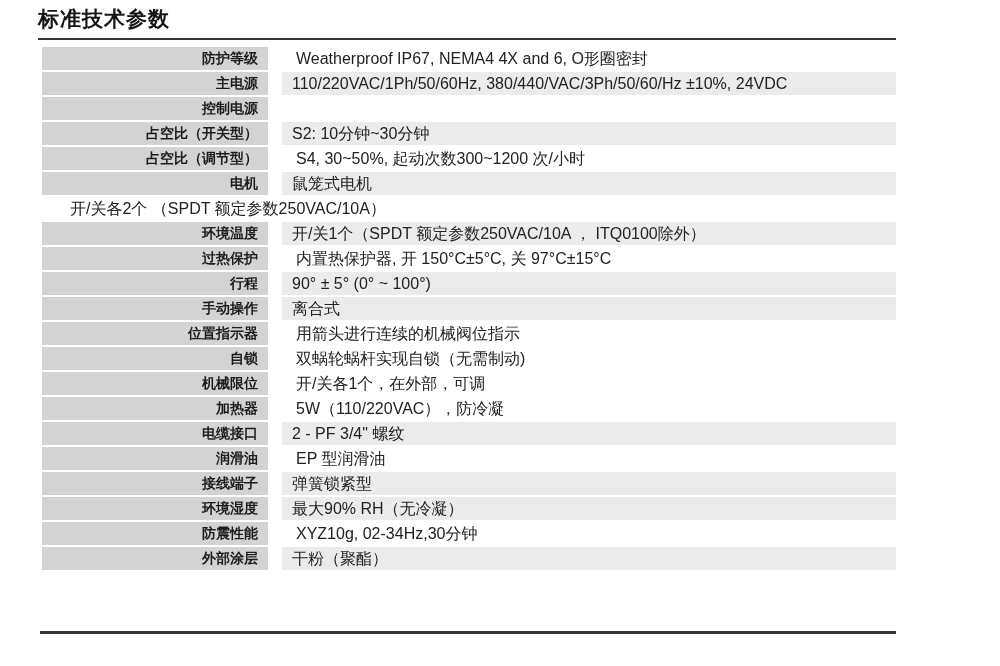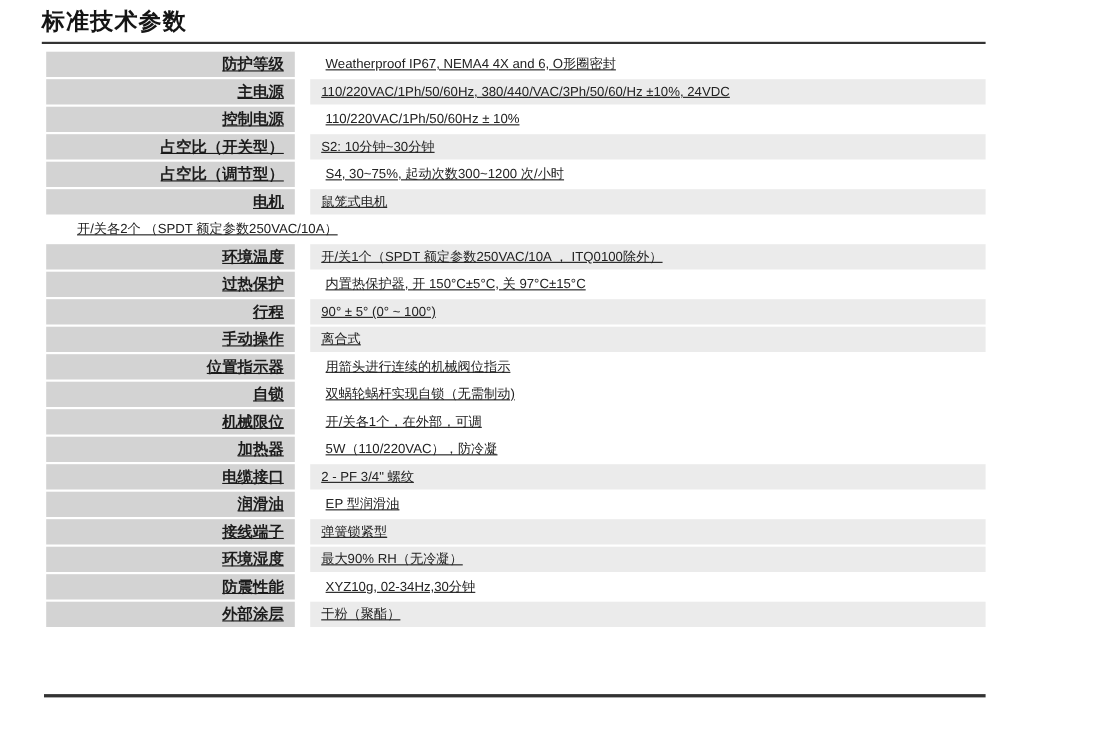--- a/index.html
+++ b/index.html
@@ -31,21 +31,20 @@
   }
   .spec-table {
     position: absolute;
     left: 42px;
     top: 47px;
     width: 900px;
   }
   .row {
     display: flex;
     margin-bottom: 2px;
-    text-decoration: underline;
   }
   .label {
     width: 226px;
     box-sizing: border-box;
     height: 23px;
     line-height: 23px;
     background: var(--label-bg, #d3d3d3);
     text-align: right;
     padding-right: 10px;
     font-size: 14px;
@@ -54,21 +53,21 @@
     white-space: nowrap;
     flex: none;
   }
   .value {
     flex: 1;
     margin-left: 14px;
     box-sizing: border-box;
     height: 23px;
     line-height: 23px;
     padding-left: 14px;
-    font-size: 12px;
+    font-size: 16px;
     color: #222222;
     background: transparent;
     white-space: pre-line;
     overflow: visible;
   }
   .row.shaded .value { background: var(--stripe-bg, #ebebeb); padding-left: 10px; }
   .row.tall .label { height: 48px; line-height: 24px; }
   .row.tall .value { height: 48px; line-height: 24px; }
   .bottom-rule {
     position: absolute;
@@ -91,31 +90,30 @@
     <div class="value">Weatherproof IP67, NEMA4 4X and 6, O形圈密封</div>
   </div>
 
   <div class="row shaded">
     <div class="label">主电源</div>
     <div class="value">110/220VAC/1Ph/50/60Hz, 380/440/VAC/3Ph/50/60/Hz ±10%, 24VDC</div>
   </div>
 
   <div class="row">
     <div class="label">控制电源</div>
-    <div class="value">110/220VAC/1Ph/50/60Hz ± 10%</div>
   </div>
 
   <div class="row shaded">
     <div class="label">占空比（开关型）</div>
     <div class="value">S2: 10分钟~30分钟</div>
   </div>
 
   <div class="row">
     <div class="label">占空比（调节型）</div>
-    <div class="value">S4, 30~75%, 起动次数300~1200 次/小时</div>
+    <div class="value">S4, 30~50%, 起动次数300~1200 次/小时</div>
   </div>
 
   <div class="row shaded">
     <div class="label">电机</div>
     <div class="value">鼠笼式电机</div>
   </div>
 
   <div class="row">
     <div class="value">开/关各2个 （SPDT 额定参数250VAC/10A）</div>
   </div>

